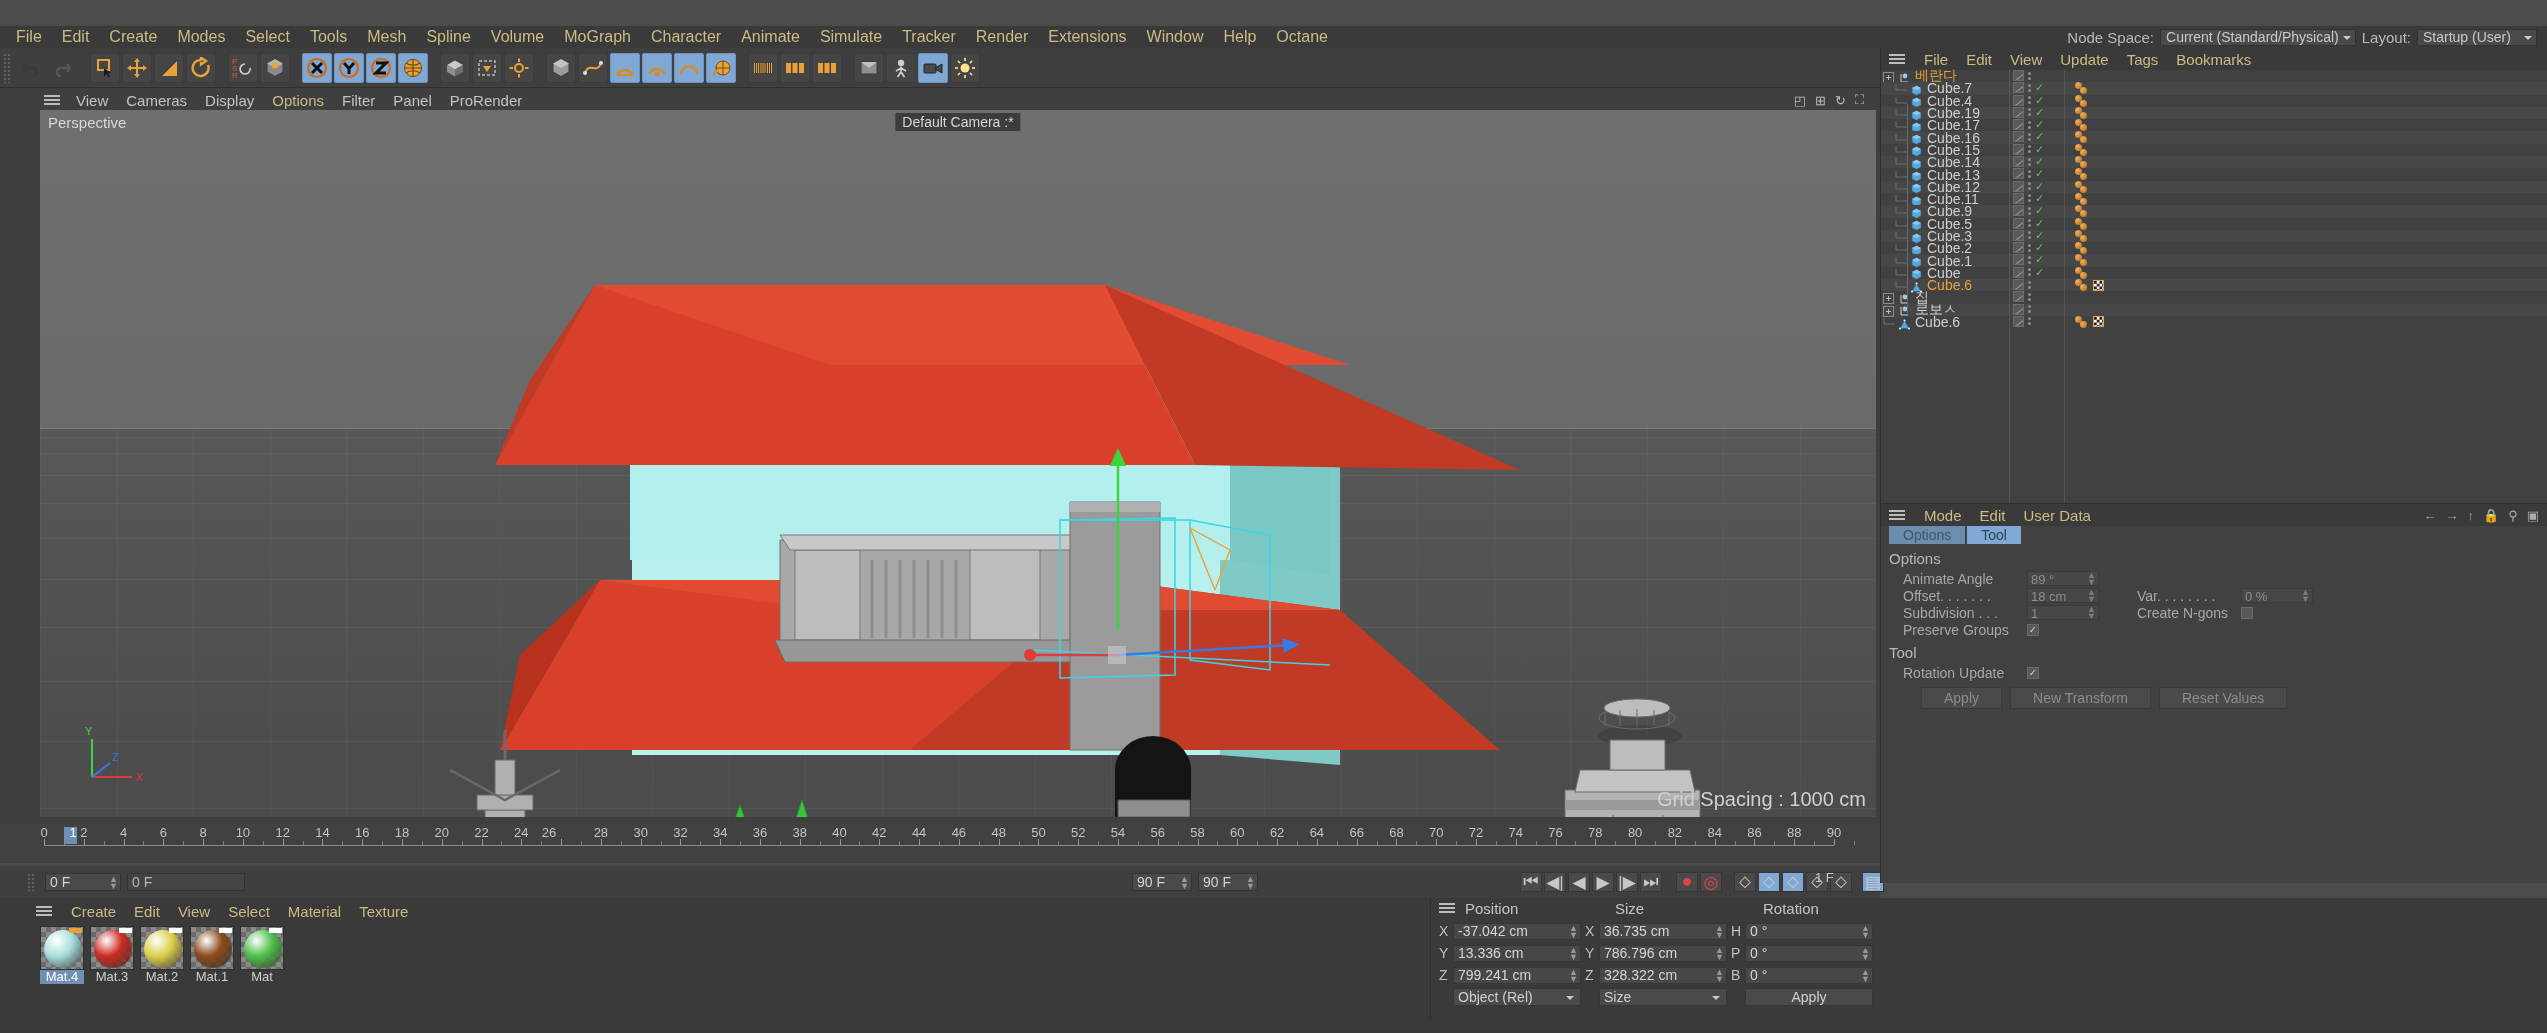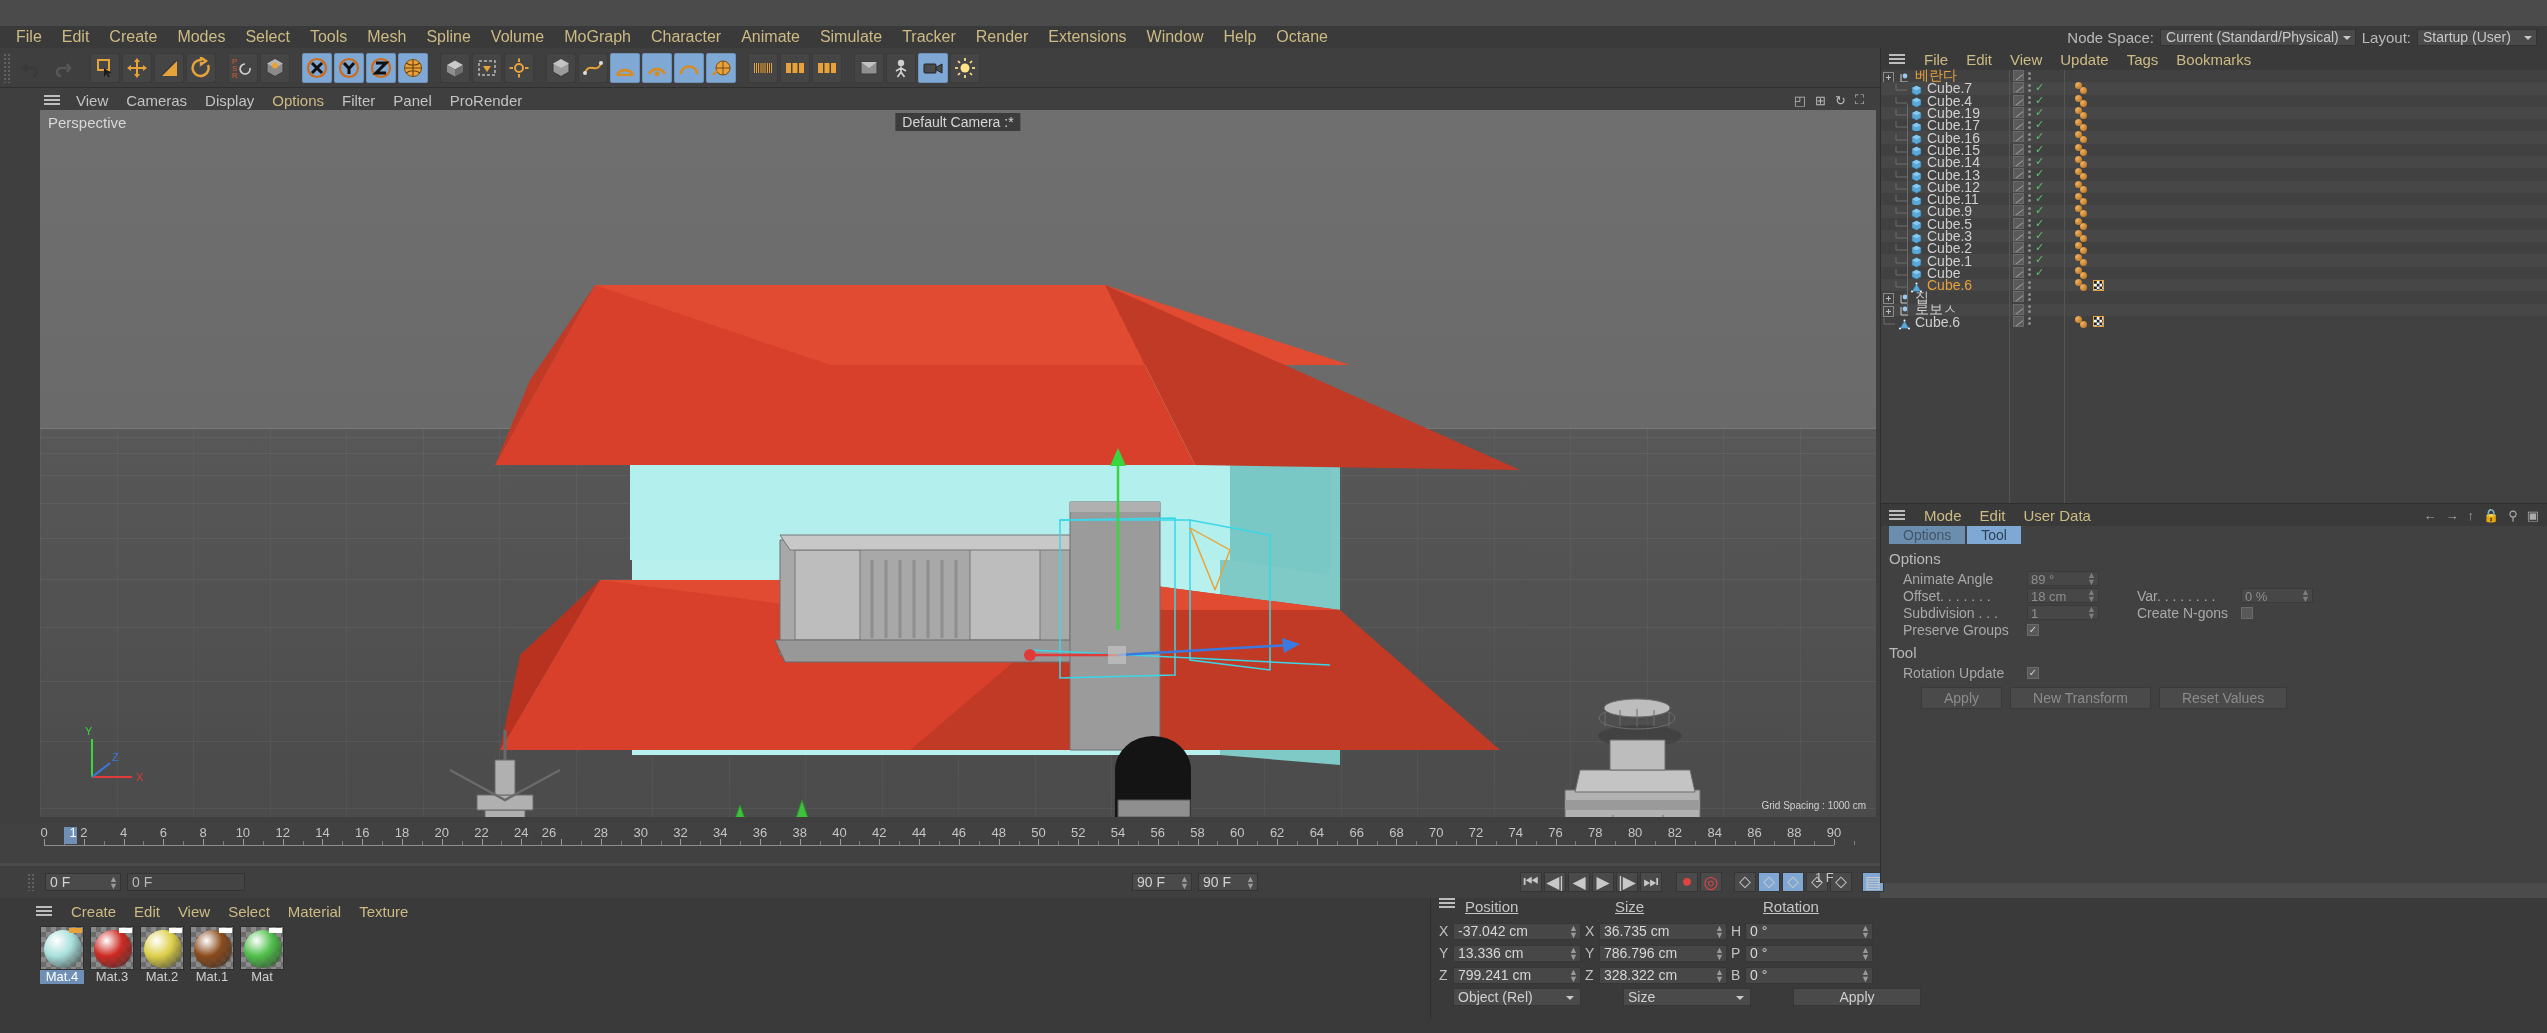--- a/index.html
+++ b/index.html
@@ -96,21 +96,21 @@
   .vp-label{
     position:absolute;left:8px;top:4px;color:#d8d8d8;font-size:15px;z-index:4;
   }
   .grid-h{position:absolute;left:0;width:100%;height:1px;background:rgba(255,255,255,.07);}
   .grid-v{position:absolute;top:0;height:100%;width:1px;background:rgba(255,255,255,.05);}
   .horizon{position:absolute;left:0;top:45%;width:100%;height:1px;background:rgba(170,170,170,.45);}
   .camlabel{
     position:absolute;left:50%;top:3px;transform:translateX(-50%);
     background:#3c3c3c;color:#d6d6d6;font-size:14px;padding:1px 7px;z-index:5;
   }
-  .gridspacing{position:absolute;right:10px;bottom:6px;color:#d0d0d0;font-size:10px;z-index:5;}
+  .gridspacing{position:absolute;right:10px;bottom:6px;color:#d0d0d0;font-size:20px;z-index:5;}
   .axis-gizmo{position:absolute;left:40px;bottom:28px;width:70px;height:70px;z-index:5;}
 
   
   .timeline{
     position:absolute;left:0;top:823px;width:1880px;height:40px;background:#414141;
   }
   .tl-ruler{position:absolute;left:44px;top:4px;width:1790px;height:22px;}
   .tl-tick{position:absolute;top:12px;width:1px;height:6px;background:#9a9a9a;}
   .tl-tick.min{height:4px;top:14px;background:#7d7d7d;}
   .tl-num{position:absolute;top:-2px;font-size:13px;color:#c4c4c4;transform:translateX(-50%);}
@@ -208,21 +208,21 @@
   .am-field .sp{position:absolute;right:2px;top:0px;font-size:9px;color:#7d7d7d;line-height:7px;}
   .cb{width:12px;height:12px;background:#585858;border:1px solid #6a6a6a;display:flex;align-items:center;justify-content:center;color:#cfcfcf;font-size:10px;}
   .am-btnrow{display:flex;gap:8px;padding-left:40px;margin-top:6px;}
   .am-btn{background:#4a4a4a;border:1px solid #3a3a3a;color:#8c8c8c;font-size:14px;padding:2px 22px;}
 
   
   .coords{
     position:absolute;left:1430px;top:898px;width:1117px;height:135px;background:#3a3a3a;
     border-left:1px solid #2e2e2e;
   }
-  .co-header{height:20px;display:flex;align-items:flex-start;padding-left:8px;gap:0;text-decoration:underline;}
+  .co-header{height:20px;display:flex;align-items:center;padding-left:8px;gap:0;}
   .co-header .burger{width:16px;height:11px;position:relative;margin-right:10px;}
   .co-header .burger i{position:absolute;left:0;width:16px;height:2px;background:#bdbdbd;}
   .co-header .burger i:nth-child(1){top:0}.co-header .burger i:nth-child(2){top:4px}.co-header .burger i:nth-child(3){top:8px}
   .co-col-title{font-size:15px;color:#c5c5c5;}
   .co-grid{position:absolute;left:8px;top:22px;}
   .co-row{display:flex;align-items:center;height:22px;gap:0;}
   .co-ax{width:14px;font-size:14px;color:#c0c0c0;text-align:left;}
   .co-field{
     width:128px;height:17px;background:#474747;border:1px solid #363636;
     color:#d6d6d6;font-size:14px;padding:0 4px;display:flex;align-items:center;position:relative;margin-right:4px;
@@ -1620,21 +1620,21 @@
         <div class="co-field">0 °<span class="sp">▲<br>▼</span></div>
       </div>
       <div class="co-row">
         <span class="co-ax">Z</span>
         <div class="co-field">799.241 cm<span class="sp">▲<br>▼</span></div>
         <span class="co-ax">Z</span>
         <div class="co-field">328.322 cm<span class="sp">▲<br>▼</span></div>
         <span class="co-ax">B</span>
         <div class="co-field">0 °<span class="sp">▲<br>▼</span></div>
       </div>
-      <div class="co-row" style="gap:28px;padding-left:14px">
+      <div class="co-row" style="gap:4px;padding-left:14px">
         <div class="co-sel" style="width:128px">Object (Rel)</div>
         <div class="co-sel" style="width:128px;margin-left:14px">Size</div>
         <div class="co-apply" style="width:128px;margin-left:14px">Apply</div>
       </div>
     </div>
   </div>
 
   <div class="statusbar"></div>
 </div>
 

